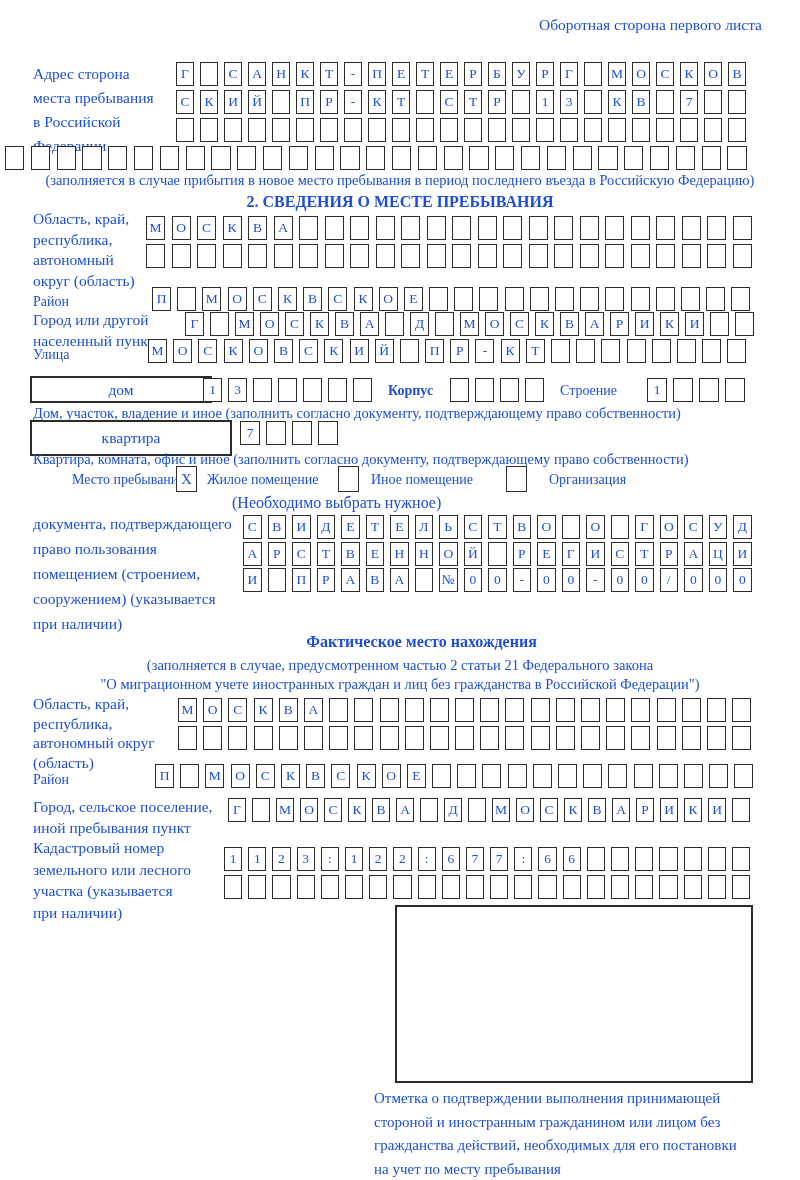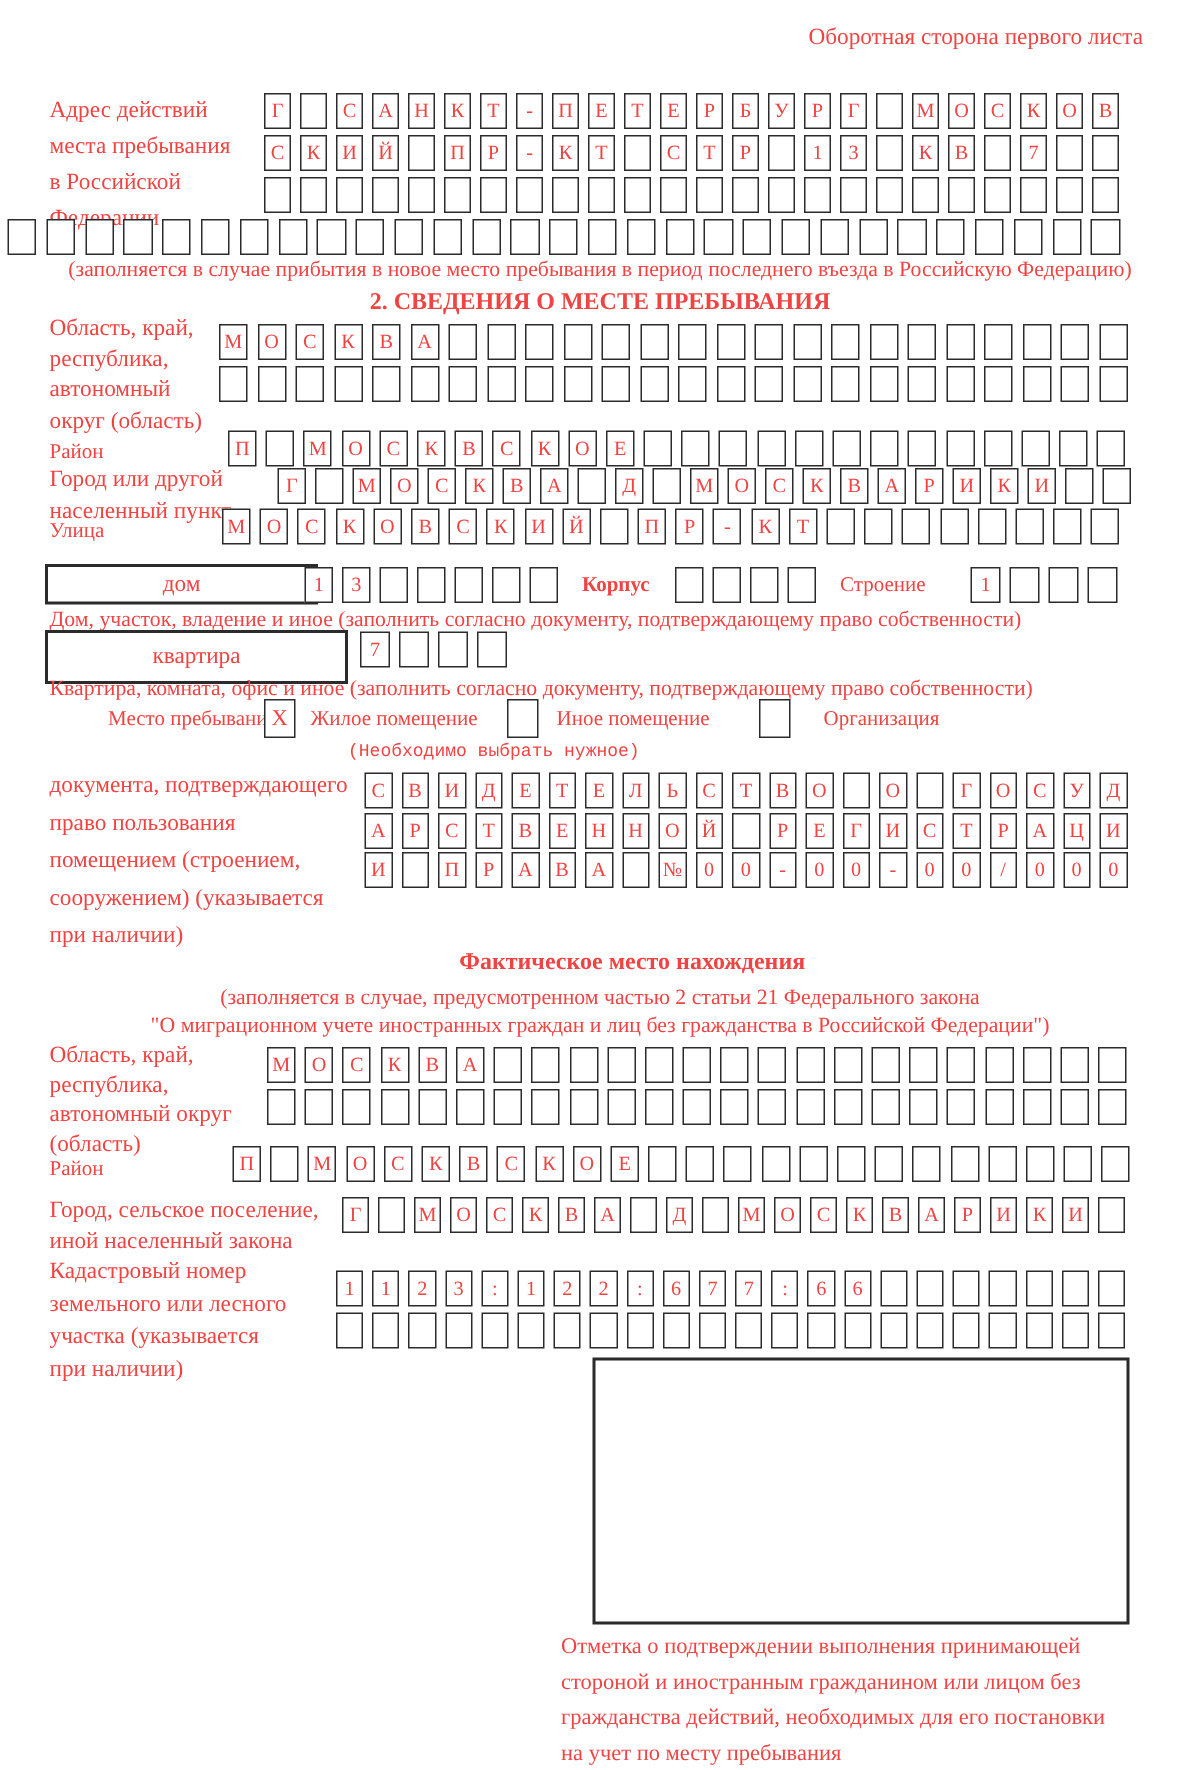--- a/index.html
+++ b/index.html
@@ -1,19 +1,19 @@
 <!DOCTYPE html>
 <html><head>
 <meta charset="utf-8">
 <style>
   * { margin:0; padding:0; box-sizing:border-box; }
   html,body { background:#fff; }
   .page {
     position:relative; width:800px; height:1180px; margin:0 auto;
-    background:#ffffff; color:#ef4444;
+    background:#ffffff; color:#1d4ed8;
     font-family:"Liberation Serif","DejaVu Serif",serif;
     overflow:hidden;
     border-radius:27px;
   }
   .cells { position:absolute; display:flex; gap:var(--g,6px); }
   .cell {
     flex:0 0 auto; width:var(--w,19px); height:24px;
     border:1.7px solid #2b2b2b; background:#fff;
     display:flex; align-items:center; justify-content:center;
     font-size:13.5px; line-height:1;
@@ -36,21 +36,21 @@
   .hdr { position:absolute; font-size:15.5px; white-space:nowrap; }
 </style>
 </head>
 <body>
 
 <div class="page">
 
   <div class="hdr" style="top:16px; right:38px;">Оборотная сторона первого листа</div>
 
   <div class="lines" style="left:33px; top:62px; line-height:24px;">
-      <div>Адрес действий</div>
+      <div>Адрес сторона</div>
       <div>места пребывания</div>
       <div>в Российской</div>
       <div>Федерации</div>
     </div>
   <div class="cells" style="left:176px; top:62px; --w:18px; --g:6px;">
       <span class="cell">Г</span>
       <span class="cell"></span>
       <span class="cell">С</span>
       <span class="cell">А</span>
       <span class="cell">Н</span>
@@ -341,21 +341,21 @@
     </div>
   <div class="cap" style="left:33px; top:451px;">Квартира, комната, офис и иное (заполнить согласно документу, подтверждающему право собственности)</div>
 
   <div class="lbl" style="left:72px; top:468px;">Место пребывания:</div>
   <div class="checkbox" style="left:176px; top:466px;">X</div>
   <div class="lbl" style="left:207px; top:468px;">Жилое помещение</div>
   <div class="checkbox" style="left:338px; top:466px;"></div>
   <div class="lbl" style="left:371px; top:468px;">Иное помещение</div>
   <div class="checkbox" style="left:506px; top:466px;"></div>
   <div class="lbl" style="left:549px; top:468px;">Организация</div>
-  <div class="cap" style="left:232px; top:494px; font-size:12px;font-family:Liberation Mono, monospace;">(Необходимо выбрать нужное)</div>
+  <div class="cap" style="left:232px; top:494px; font-size:16px;">(Необходимо выбрать нужное)</div>
 
   <div class="lines" style="left:33px; top:511px; line-height:25px;">
       <div>документа, подтверждающего</div>
       <div>право пользования</div>
       <div>помещением (строением,</div>
       <div>сооружением) (указывается</div>
       <div>при наличии)</div>
     </div>
   <div class="cells" style="left:243px; top:515px; --w:18.5px; --g:6px;">
       <span class="cell">С</span>
@@ -511,21 +511,21 @@
       <span class="cell"></span>
       <span class="cell"></span>
       <span class="cell"></span>
       <span class="cell"></span>
       <span class="cell"></span>
       <span class="cell"></span>
     </div>
 
   <div class="lines" style="left:33px; top:796px; line-height:21px;">
       <div>Город, сельское поселение,</div>
-      <div>иной населенный закона</div>
+      <div>иной пребывания пункт</div>
     </div>
   <div class="cells" style="left:228px; top:798px; --w:18px; --g:6px;">
       <span class="cell">Г</span>
       <span class="cell"></span>
       <span class="cell">М</span>
       <span class="cell">О</span>
       <span class="cell">С</span>
       <span class="cell">К</span>
       <span class="cell">В</span>
       <span class="cell">А</span>

